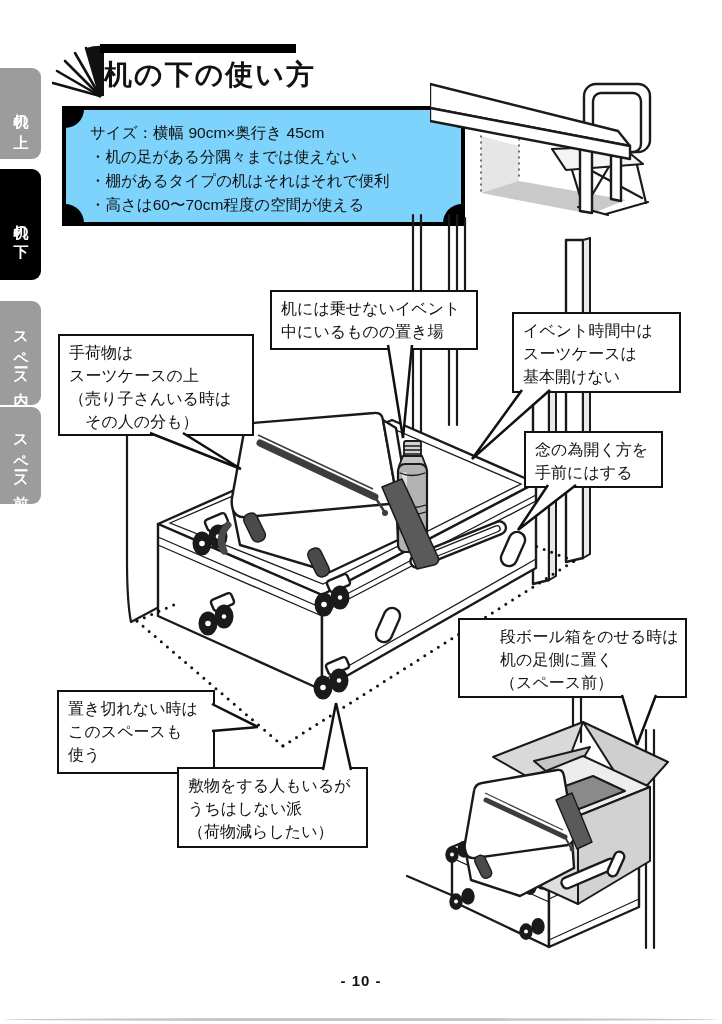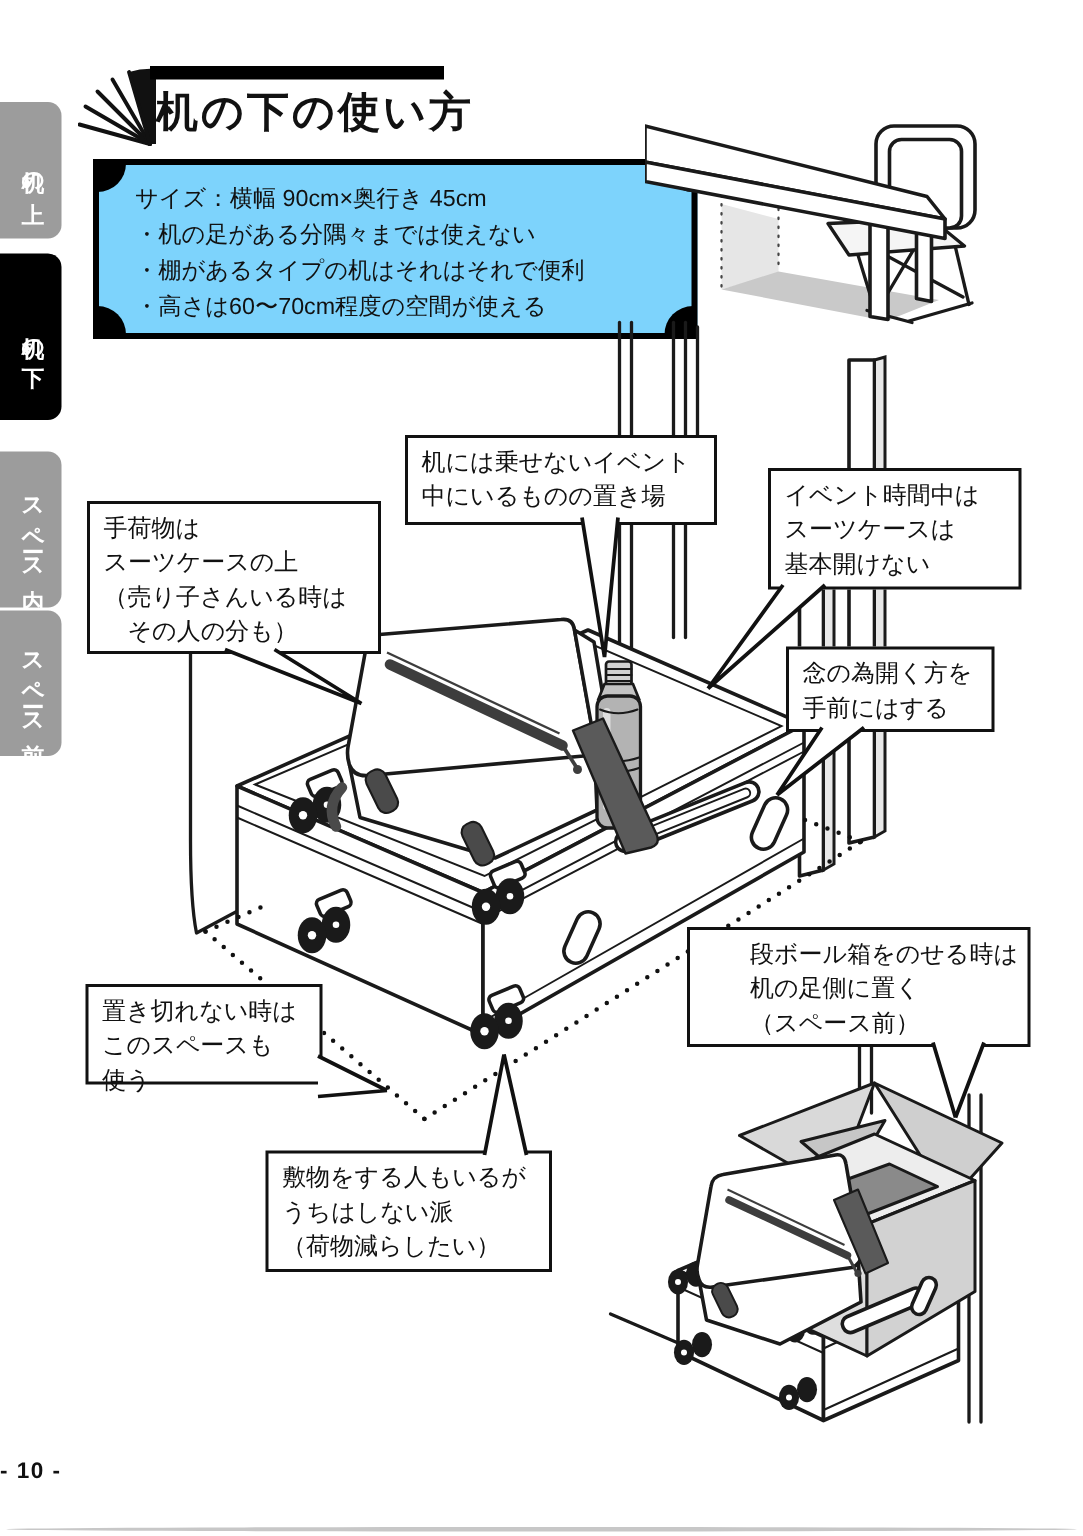--- a/index.html
+++ b/index.html
@@ -38,25 +38,25 @@
   .dotf{fill:none;stroke:#444;stroke-width:1.5;stroke-linecap:round;stroke-dasharray:1 5;}
   
   .callout{position:absolute;background:#fff;border:2.5px solid #111;padding:5px 9px;
        font-size:16px;line-height:23px;z-index:20;}
   .callout div{white-space:nowrap;}
   .co1{left:270px;top:290px;width:208px;height:60px;box-sizing:border-box;}
   .co2{left:512px;top:312px;width:169px;height:81px;box-sizing:border-box;}
   .co3{left:58px;top:334px;width:196px;height:102px;box-sizing:border-box;}
   .co4{left:524px;top:431px;width:139px;height:57px;box-sizing:border-box;}
   .co5{left:458px;top:618px;width:229px;height:80px;box-sizing:border-box;padding-left:40px;}
-  .co6{left:57px;top:656px;width:158px;height:67px;box-sizing:border-box;}
+  .co6{left:57px;top:690px;width:158px;height:84px;box-sizing:border-box;}
   .co7{left:177px;top:767px;width:191px;height:81px;box-sizing:border-box;}
   .tails{position:absolute;inset:0;z-index:30;pointer-events:none;}
   
-  .page-num{position:absolute;left:0;right:0;top:972px;font-size:15px;
+  .page-num{position:absolute;left:0;right:0;top:972px;text-align:center;font-size:15px;
        font-weight:bold;letter-spacing:1px;z-index:6;}
   .page-edge{position:absolute;left:4px;right:4px;bottom:3px;height:3px;background:#c7c7c7;
        border-radius:50%;z-index:4;}
 </style>
 </head>
 <body>
 
 <div class="page">
 
   <nav>

